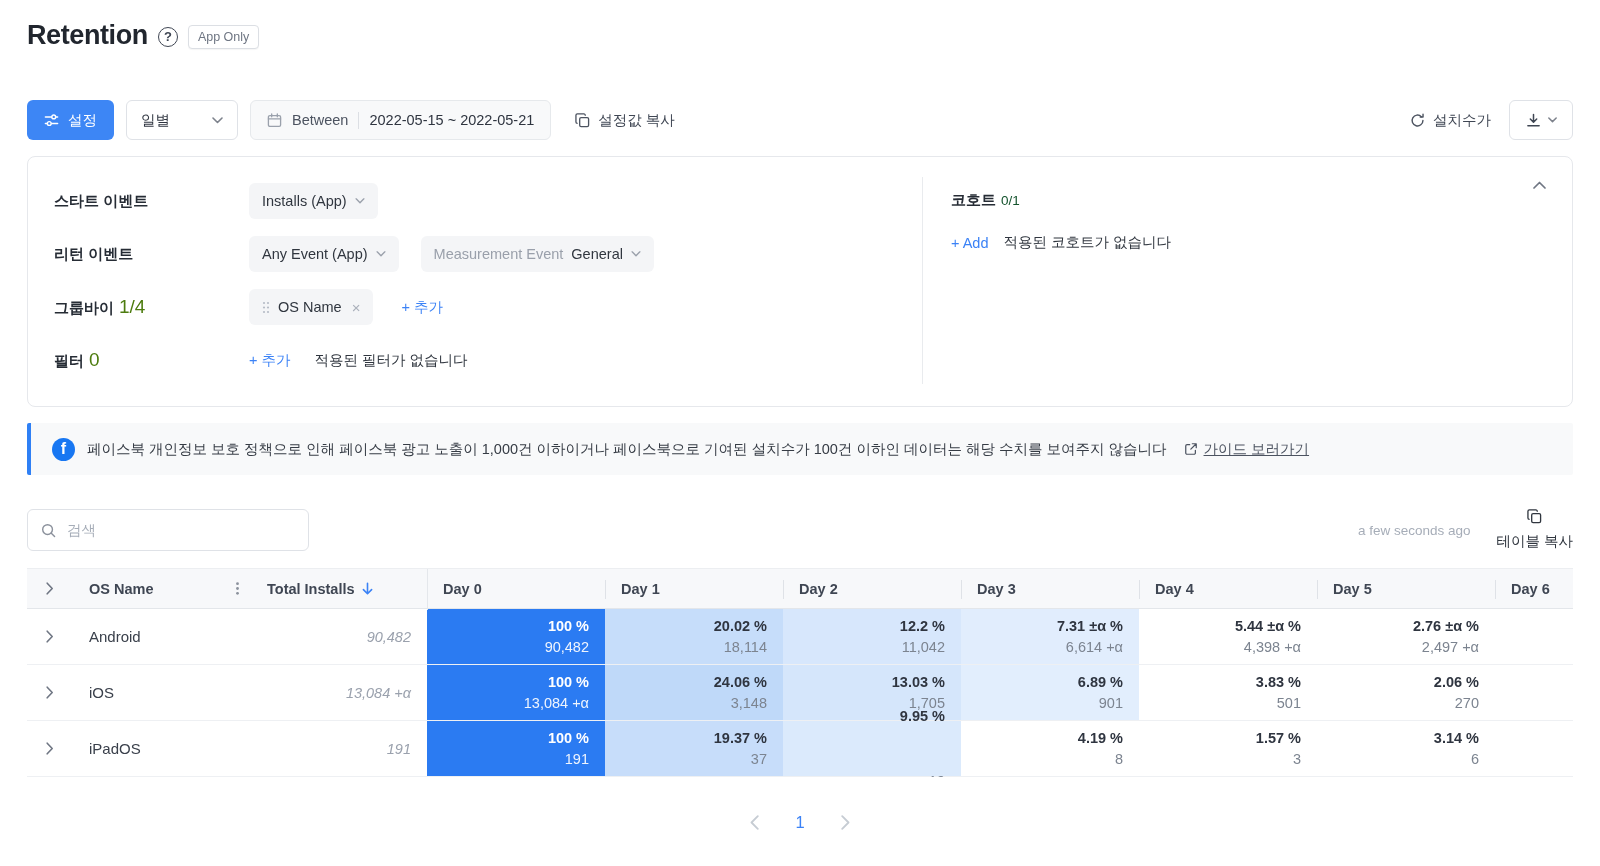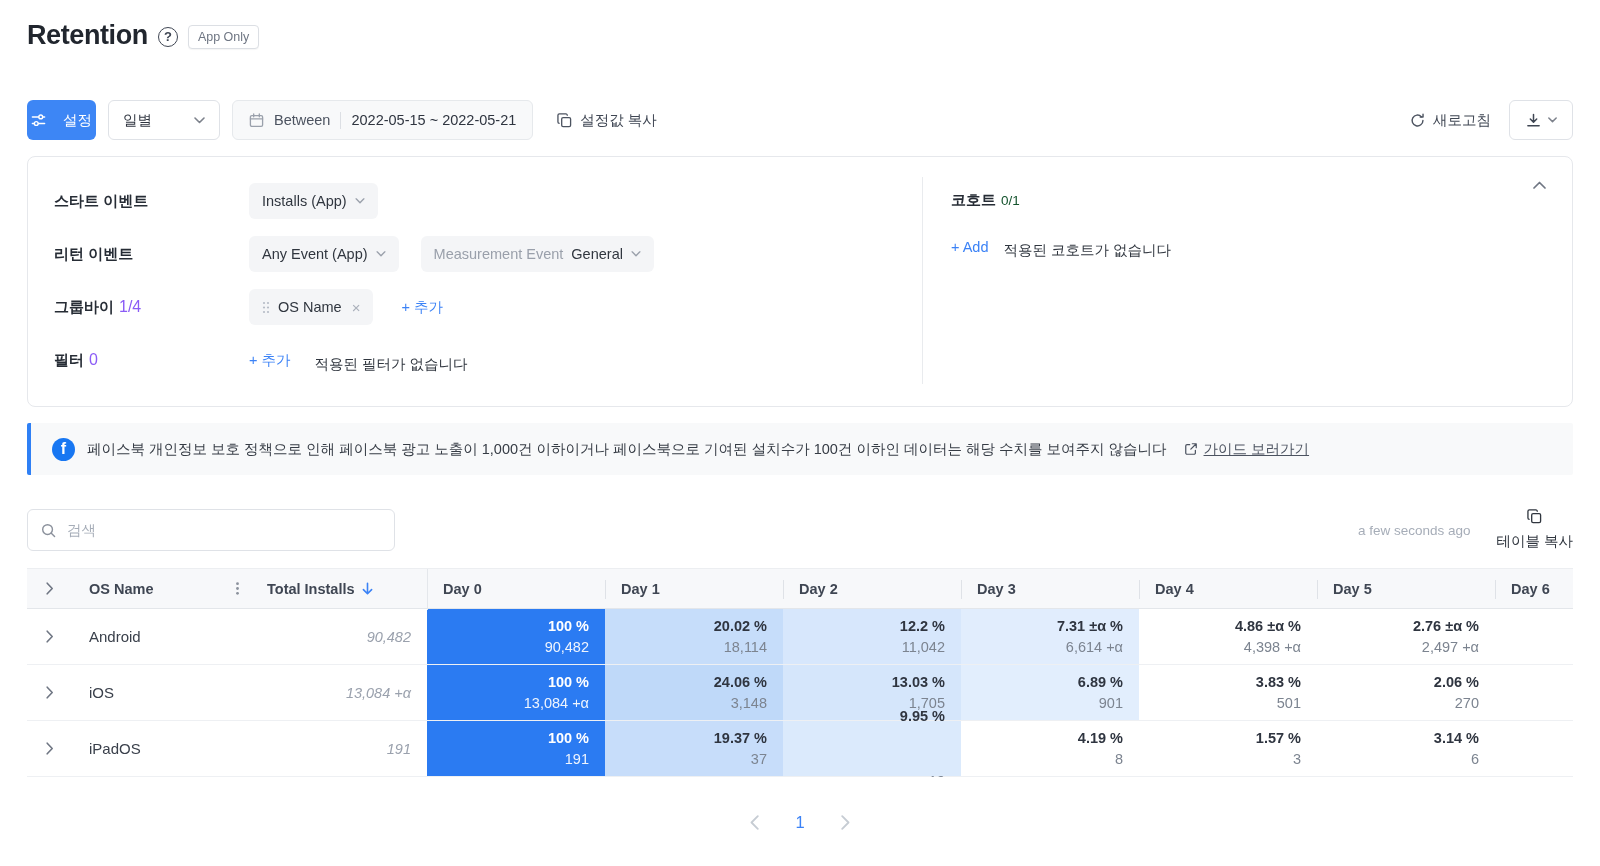--- a/index.html
+++ b/index.html
@@ -16,66 +16,66 @@
   .hdr { display:flex; align-items:center; gap:10px; height:42px; }
   .title { font-size:27px; font-weight:700; color:#21262e; letter-spacing:-0.4px; margin:0; }
   .help-icon { width:20px; height:20px; border:1.7px solid #3f4653; border-radius:50%;
     display:flex; align-items:center; justify-content:center; font-size:13px; font-weight:700; color:#3f4653; margin-top:3px;}
   .badge { border:1px solid #dcdfe4; border-radius:4px; padding:4px 9px; font-size:12.5px;
     color:#6f7683; background:#fff; box-shadow:0 1px 1px rgba(0,0,0,.04); margin-top:3px;}
 
   
   .toolbar { margin-top:44px; display:flex; align-items:center; }
   .btn { display:flex; align-items:center; height:40px; border-radius:6px; font-size:14.5px; cursor:pointer; }
-  .btn-settings { background:#3d86f5; color:#fff; padding:0 4px; gap:17px; font-weight:500; }
+  .btn-settings { background:#3d86f5; color:#fff; padding:0 17px; gap:9px; font-weight:500; }
   .dd-granularity { margin-left:12px; border:1px solid #dfe2e7; padding:0 14px; width:112px;
     justify-content:space-between; color:#2f3540; background:#fff; }
   .date-btn { margin-left:12px; background:#f8f9fa; border:1px solid #e6e9ec; padding:0 16px; gap:10px; }
   .date-btn .mode { color:#4c5360; }
   .date-btn .sep { width:1px; height:17px; background:#dcdfe4; }
   .date-btn .range { color:#2f3540; }
   .text-btn { display:flex; align-items:center; gap:8px; color:#3f4653; font-size:14.5px; cursor:pointer; }
   .copy-settings { margin-left:24px; }
   .toolbar-right { margin-left:auto; display:flex; align-items:center; }
   .download-btn { margin-left:18px; width:64px; border:1px solid #dfe2e7; background:#fff; justify-content:center; gap:7px; }
 
   
   .card { margin-top:16px; border:1px solid #e6e8ec; border-radius:8px; display:flex; position:relative;
     padding:26px 26px 28px 26px; }
   .cfg-left { width:868px; flex:none; }
   .cfg-row { display:flex; align-items:center; min-height:36px; margin-bottom:17px;gap:10px; }
   .cfg-row:last-child { margin-bottom:0; }
   .cfg-label { width:185px; flex:none; font-size:15px; font-weight:700; color:#262c35; }
-  .cfg-label .cnt-sub { color:#8b5cf6; font-weight:400; font-size:16px; margin-left:5px; }
+  .cfg-label .cnt-sub { color:#4d7c0f; font-weight:400; font-size:19px; margin-left:5px; }
   .chip { background:#f4f5f7; border-radius:6px; height:36px; display:inline-flex; align-items:center;
     padding:0 13px; font-size:14.5px; color:#30363f; gap:8px; cursor:pointer; }
   .chip + .chip { margin-left:12px; }
   .chip .muted { color:#9aa0ab; }
   .chip .close-x { color:#a9afba; font-size:15px; margin-left:2px; }
   .add-link { color:#3b82f6; font-size:14.5px; margin-left:18px; cursor:pointer; white-space:nowrap; }
-  .empty-txt { color:#30363f; font-size:14.5px; margin-left:14px;margin-top:8px; }
+  .empty-txt { color:#30363f; font-size:14.5px; margin-left:14px; }
   .cfg-right { flex:1; border-left:1px solid #e9ebee; margin:-6px 0; padding:6px 0 0 28px; }
   .cohort-head { font-size:15px; font-weight:700; color:#262c35; margin-top:8px; }
   .cohort-row { margin-top:23px; display:flex; align-items:center; }
   .cohort-row .add-link { margin-left:0; }
   .cohort-row .empty-txt { margin-left:15px; }
   .collapse-btn { position:absolute; top:24px; right:26px; cursor:pointer; }
 
   
   .banner { margin-top:16px; background:#f8f9fa; border-left:4px solid #2f80f5; border-radius:2px;
     height:52px; display:flex; align-items:center; padding:0 20px 0 21px; }
   .fb-logo { width:23px; height:23px; border-radius:50%; background:#1877f2; color:#fff; font-weight:700;
     font-size:16px; display:flex; align-items:center; justify-content:center; flex:none; margin-right:12px; }
   .banner .msg { font-size:14.5px; color:#363c45; }
   .banner .guide { display:flex; align-items:center; gap:6px; margin-left:17px; cursor:pointer; }
   .banner .guide a { color:#4c5360; font-size:14.5px; text-decoration:underline; }
 
   
   .tbl-toolbar { margin-top:34px; display:flex; align-items:center; }
-  .search-box { width:368px; height:42px; border:1px solid #dfe2e7; border-radius:6px;
+  .search-box { width:282px; height:42px; border:1px solid #dfe2e7; border-radius:6px;
     display:flex; align-items:center; padding:0 13px; gap:9px; background:#fff; }
   .search-box input { border:0; outline:0; flex:1; font-size:14.5px; font-family:inherit; color:#30363f; background:transparent; }
   .search-box input::placeholder { color:#a6adb8; }
   .updated { margin-left:auto; color:#a6adb8; font-size:13.5px; }
   .copy-table { margin-left:26px; color:#30363f;flex-direction:column; }
 
   
   .table-wrap { margin-top:17px; overflow:hidden; width:100%; }
   .t-header { display:flex; background:#f7f8fa; height:41px; align-items:stretch;
     border-top:1px solid #eceef1; border-bottom:1px solid #e3e6ea;
@@ -154,21 +154,21 @@
       <span>설정값 복사</span>
     </div>
     <div class="toolbar-right">
       <div class="text-btn">
         <span>
             <svg width="15" height="15" viewBox="0 0 16 16" fill="none">
               <path d="M13.8 8a5.8 5.8 0 1 1-1.7-4.1" stroke="#4c5360" stroke-width="1.5" stroke-linecap="round"></path>
               <path d="M13.9 1.2v3h-3" stroke="#4c5360" stroke-width="1.5" stroke-linecap="round" stroke-linejoin="round"></path>
             </svg>
           </span>
-        <span>새로고침</span>
+        <span>설치수가</span>
       </div>
       <div class="btn download-btn">
         <span>
             <svg width="15" height="15" viewBox="0 0 16 16" fill="none">
               <path d="M8 1.5v8M4.6 6.4L8 9.8l3.4-3.4" stroke="#3f4653" stroke-width="1.6" stroke-linecap="round" stroke-linejoin="round"></path>
               <path d="M2 13.5h12" stroke="#3f4653" stroke-width="1.6" stroke-linecap="round"></path>
             </svg>
           </span>
         <span>
             <svg width="9" height="6" viewBox="0 0 11 7" fill="none">
@@ -340,21 +340,21 @@
           </div>
           <div class="c-cell" style="background: rgb(215, 231, 252);">
             <div class="pct">12.2 %</div>
             <div class="cnt">11,042</div>
           </div>
           <div class="c-cell" style="background: rgb(225, 237, 253);">
             <div class="pct">7.31 ±α %</div>
             <div class="cnt">6,614 +α</div>
           </div>
           <div class="c-cell" style="background: rgb(255, 255, 255);">
-            <div class="pct">4.86 ±α %</div>
+            <div class="pct">5.44 ±α %</div>
             <div class="cnt">4,398 +α</div>
           </div>
           <div class="c-cell" style="background: rgb(255, 255, 255);">
             <div class="pct">2.76 ±α %</div>
             <div class="cnt">2,497 +α</div>
           </div>
           <div class="c-cell" style="background: rgb(255, 255, 255);">
             <div class="pct"></div>
             <div class="cnt"></div>
           </div>

